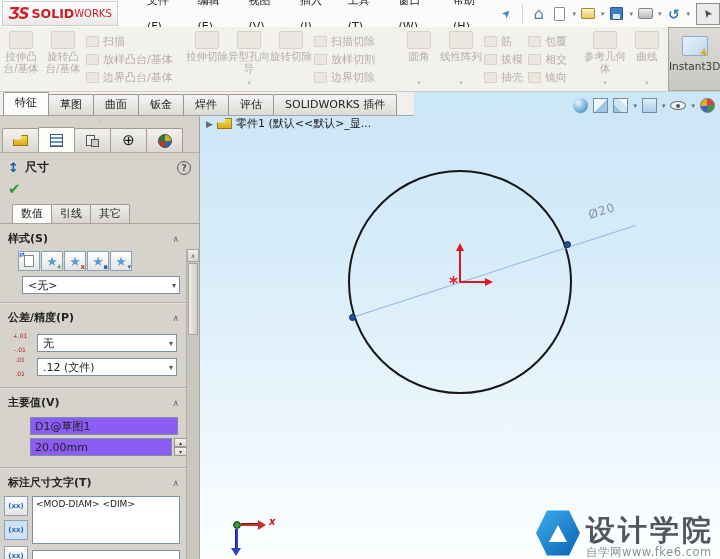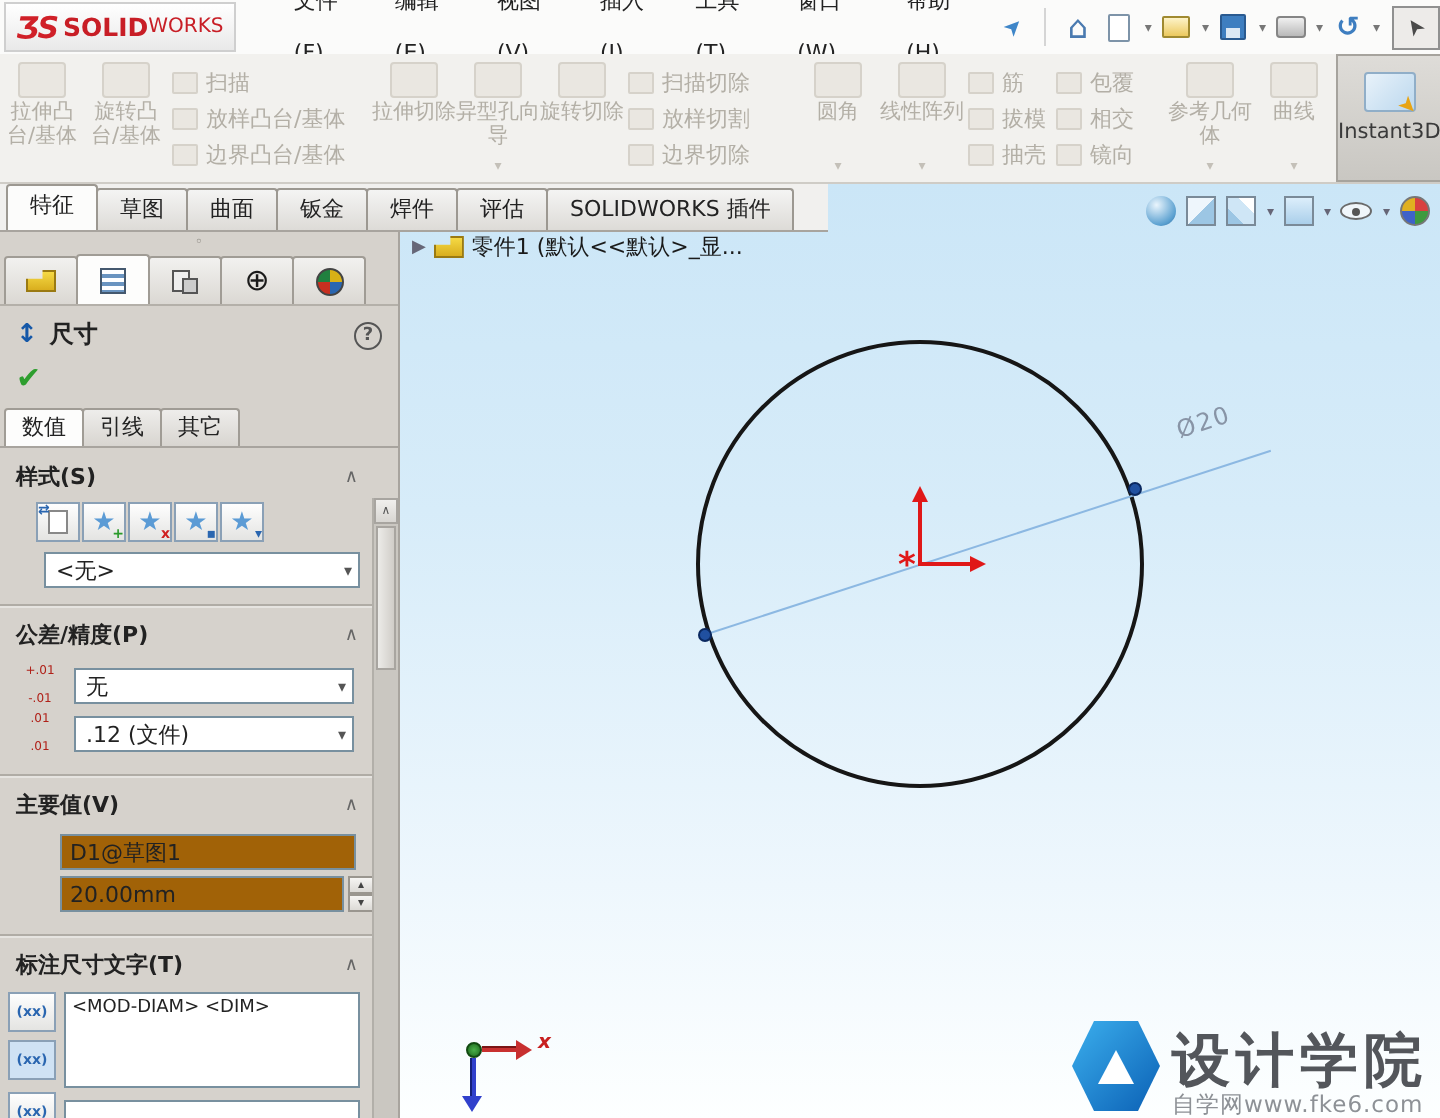--- a/index.html
+++ b/index.html
@@ -104,21 +104,21 @@
   .cfg-icon::before { content:""; position:absolute; left:0; top:1px; width:7px; height:9px; border:1px solid #555; background:#eee; }
   .cfg-icon::after { content:""; position:absolute; right:0; bottom:0; width:6px; height:6px; border:1px solid #555; background:#ccc; }
   .dimx-icon { font-size:15px; color:#1a1a1a; line-height:15px; }
   .disp-icon { width:14px; height:14px; border:1px solid #444; border-radius:50%; background:conic-gradient(#d8b016 0 25%,#2a66b0 25% 50%,#c83020 50% 75%,#20803f 75%); }
 
   #pmheader { display:flex; align-items:center; gap:6px; padding:6px 8px 2px; font-weight:bold; font-size:12px; }
   .dim-icon { color:#1558a8; font-size:13px; font-weight:bold; }
   .help-circle { margin-left:auto; width:14px; height:14px; border:1.5px solid #555; border-radius:50%; font-size:9px; display:flex; align-items:center; justify-content:center; color:#555; font-weight:bold; }
   #okrow { padding:2px 8px 6px; }
   .okck { color:#2e9e2e; font-size:15px; font-weight:bold; }
-  #subtabs { display:flex; padding-left:2px; border-bottom:1px solid #a8a49e; height:20px; align-items:flex-end; }
+  #subtabs { display:flex; padding-left:12px; border-bottom:1px solid #a8a49e; height:20px; align-items:flex-end; }
   .stab { padding:0 8px; height:19px; line-height:18px; background:linear-gradient(#eeedeb,#d8d5d0); border:1px solid #a09c95; border-bottom:none; margin-right:-1px; border-radius:2px 2px 0 0; }
   .stab.active { background:#fdfdfc; }
 
   .sect { border-bottom:1px solid #b0aca5; box-shadow:0 1px 0 #e6e4e0; padding-bottom:8px; width:187px; }
   .shead { display:flex; align-items:center; padding:7px 8px 4px; font-weight:bold; }
   .chev { margin-left:auto; color:#666; font-size:9px; font-weight:normal; }
   #stylebtns { display:flex; gap:1px; margin:1px 0 5px 18px; }
   .sbtn { width:22px; height:20px; background:linear-gradient(#fefefe,#e4e4e2); border:1px solid #8aa0b6; display:flex; align-items:center; justify-content:center; position:relative; }
   .star { color:#5b9bd5; font-size:13px; line-height:13px; }
   .pgic { width:10px; height:12px; background:#fff; border:1px solid #888; }
@@ -128,21 +128,21 @@
   .dd { position:relative; height:18px; background:#fff; border:1px solid #78909f; display:flex; align-items:center; padding:0 5px; }
   .dd.style { margin-left:22px; width:158px; }
   .darr { position:absolute; right:3px; color:#555; font-size:8px; }
   .trow { display:flex; align-items:center; margin:4px 0 2px 8px; gap:5px; }
   .tic { width:24px; text-align:center; line-height:6px; flex:none; }
   .tt { font-size:6px; color:#b02018; display:block; }
   .tm { font-size:8px; color:#222; font-weight:bold; display:block; line-height:8px;margin-left:29px; }
   .tm.blue { color:#2a66b0; }
   .trow .dd { width:140px; }
   .vrow { display:flex; align-items:center; margin:3px 0 3px 30px; gap:2px; }
-  .inp { width:148px; height:18px; background:#a16207; border:1px solid #78909f; padding:1px 4px; line-height:15px; }
+  .inp { width:148px; height:18px; background:#8b5cf6; border:1px solid #78909f; padding:1px 4px; line-height:15px; }
   .spin { display:flex; flex-direction:column; gap:0; }
   .sp { width:13px; height:9px; background:linear-gradient(#f6f5f3,#dcdad6); border:1px solid #9a968f; font-size:6px; line-height:7px; text-align:center; color:#444; }
   .dtrow { display:flex; gap:4px; margin:2px 0 0 4px; }
   .dticons { display:flex; flex-direction:column; gap:4px; }
   .dtbtn { width:24px; height:20px; background:linear-gradient(#fefefe,#e4e4e2); border:1px solid #8aa0b6; display:flex; align-items:center; justify-content:center; font-size:7px; font-weight:bold; color:#2a66b0; }
   .dtbtn.fill { background:#cfe2f4; }
   .dtarea { width:148px; height:48px; background:#fff; border:1px solid #78909f; font-size:9px; padding:2px 3px; line-height:11px; }
   .dtarea2 { width:148px; height:20px; background:#fff; border:1px solid #78909f; margin-top:4px; }
   #pscroll { position:absolute; right:0; top:134px; bottom:0; width:13px; background:#cac7c1; border-left:1px solid #b2afa9; }
   .sbu { height:13px; background:linear-gradient(#f0efed,#d8d6d2); border:1px solid #a8a5a0; font-size:6px; display:flex; align-items:center; justify-content:center; color:#555; }

